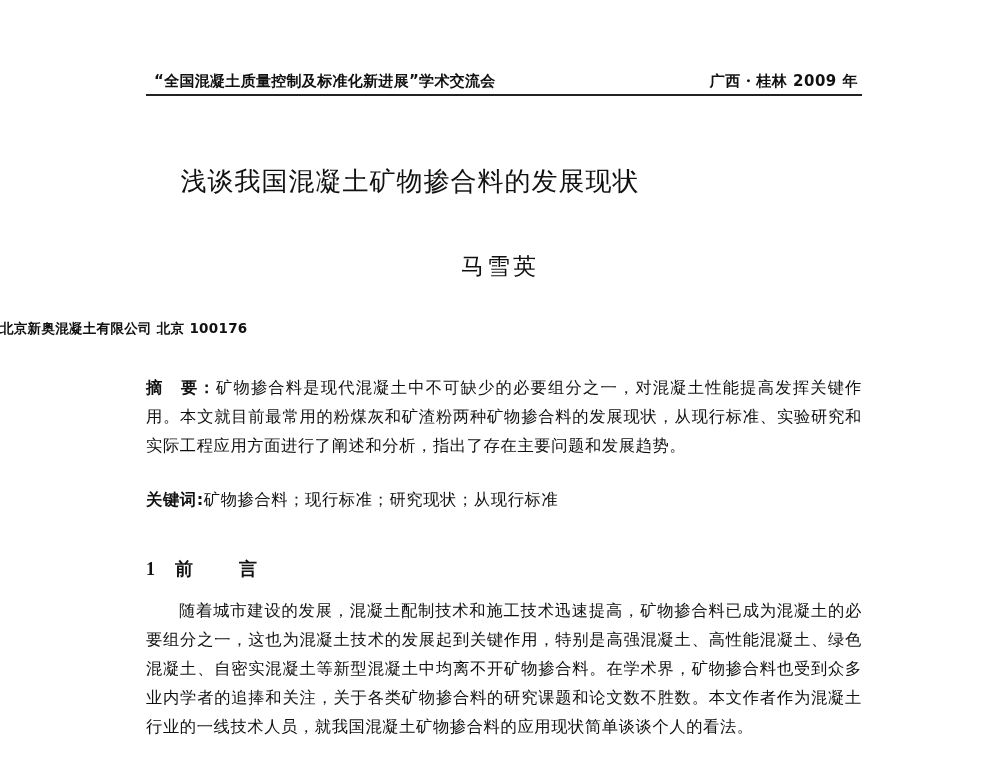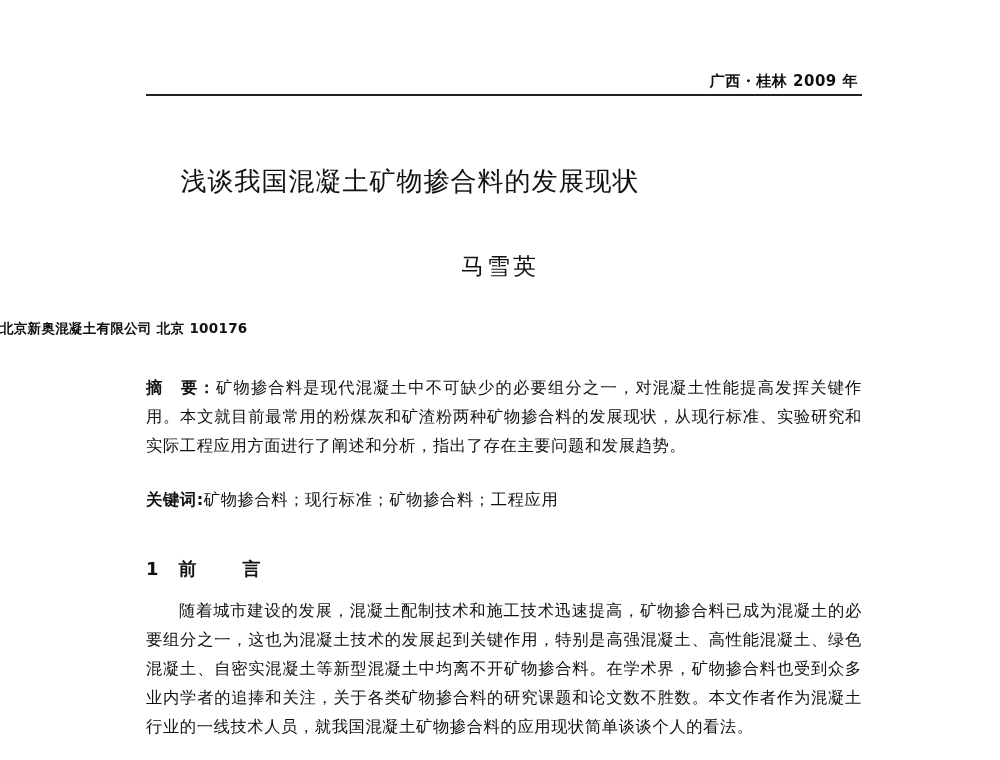--- a/index.html
+++ b/index.html
@@ -102,47 +102,49 @@
     .keywords-label {
       font-weight: bold;
     }
     .section-heading {
       position: absolute;
       left: 146px;
       top: 557px;
       font-size: 18px;
       font-weight: bold;
       white-space: nowrap;
+      font-family: Liberation Serif, serif;
     }
     .section-heading .num { margin-right: 20px; }
     .section-heading .w1 { margin-right: 46px; }
     .body-text {
       top: 596px;
       text-indent: 33px;
     }
   </style>
 </head>
 <body>
 
 <div class="page-header">
+  <span class="header-left">“全国混凝土质量控制及标准化新进展”学术交流会</span>
   <span class="header-right">广西・桂林   2009 年</span>
   <div class="header-rule"></div>
 </div>
 
 <h1 class="paper-title">浅谈我国混凝土矿物掺合料的发展现状</h1>
 
 <div class="author">马雪英</div>
 
 <div class="affiliation">北京新奥混凝土有限公司  北京  100176</div>
 
 <div class="text-block abstract">
   <span class="abstract-label">摘　要：</span><span>矿物掺合料是现代混凝土中不可缺少的必要组分之一，对混凝土性能提高发挥关键作用。本文就目前最常用的粉煤灰和矿渣粉两种矿物掺合料的发展现状，从现行标准、实验研究和实际工程应用方面进行了阐述和分析，指出了存在主要问题和发展趋势。</span>
 </div>
 
 <div class="text-block keywords">
-  <span class="keywords-label">关键词:</span><span>矿物掺合料；现行标准；矿物掺合料；工程应用</span>
+  <span class="keywords-label">关键词:</span><span>矿物掺合料；现行标准；研究现状；从现行标准</span>
 </div>
 
 <div class="section-heading">
   <span class="num">1</span><span class="w1">前</span><span>言</span>
 </div>
 
 <div class="text-block body-text">随着城市建设的发展，混凝土配制技术和施工技术迅速提高，矿物掺合料已成为混凝土的必要组分之一，这也为混凝土技术的发展起到关键作用，特别是高强混凝土、高性能混凝土、绿色混凝土、自密实混凝土等新型混凝土中均离不开矿物掺合料。在学术界，矿物掺合料也受到众多业内学者的追捧和关注，关于各类矿物掺合料的研究课题和论文数不胜数。本文作者作为混凝土行业的一线技术人员，就我国混凝土矿物掺合料的应用现状简单谈谈个人的看法。</div>
 
 </body></html>

